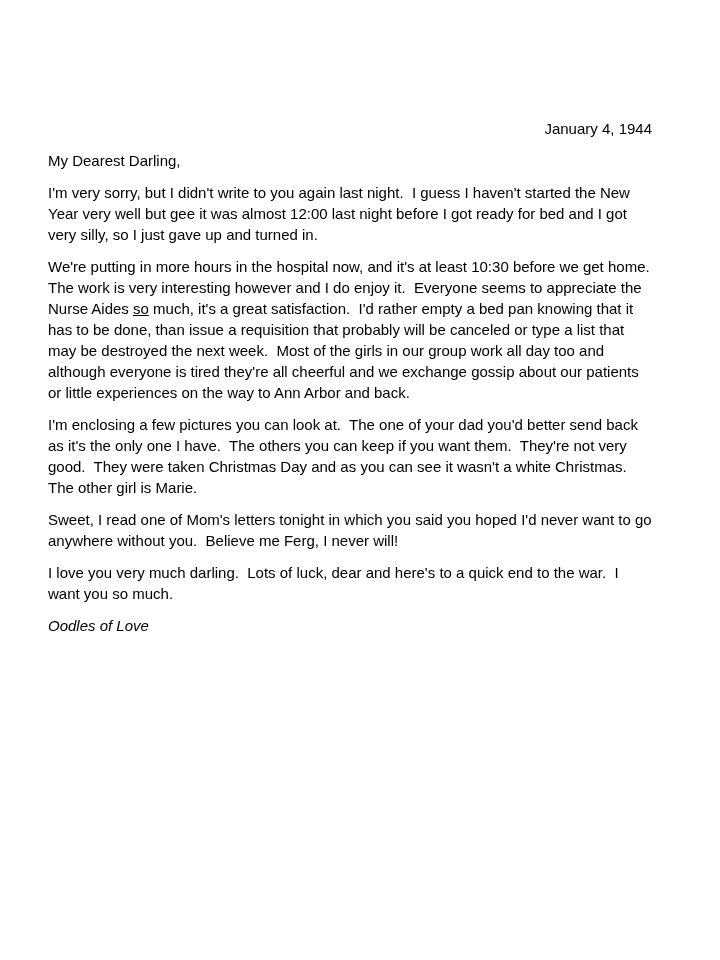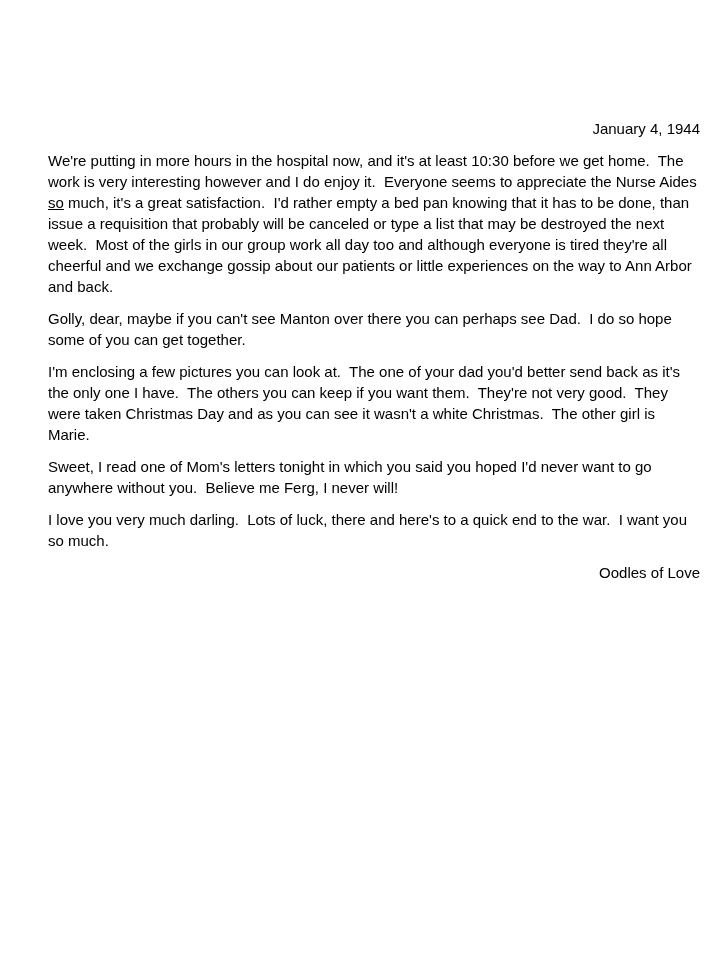--- a/index.html
+++ b/index.html
@@ -11,58 +11,60 @@
     width: 720px;
     height: 960px;
     font-family: "Liberation Sans", sans-serif;
     color: #000000;
     overflow: hidden;
   }
   .page {
     box-sizing: border-box;
     width: 720px;
     height: 960px;
-    padding: 118px 20px 0 48px;
+    padding: 118px 68px 0 48px;
     background: #ffffff;
   }
   .page p, .page .date-line {
     margin: 0 0 11px 0;
     font-size: 15px;
     line-height: 21px;
     white-space: pre-wrap;
     color: #000000;
   }
   .date-line {
     text-align: right;
   }
   .center {
-    text-align: right;
+    text-align: left;
+    font-style: italic;
   }
   .u {
     text-decoration: underline;
   }
 </style>
 </head>
 <body>
 
 <div class="page">
 
   <div class="date-line">January 4, 1944</div>
 
+  <p>My Dearest Darling,</p>
 
+  <p>I'm very sorry, but I didn't write to you again last night.  I guess I haven't started the New Year very well but gee it was almost 12:00 last night before I got ready for bed and I got very silly, so I just gave up and turned in.</p>
 
   <p><span>We're putting in more hours in the hospital now, and it's at least 10:30 before we get home.  The work is very interesting however and I do enjoy it.  Everyone seems to appreciate the Nurse Aides </span><span class="u">so</span><span> much, it's a great satisfaction.  I'd rather empty a bed pan knowing that it has to be done, than issue a requisition that probably will be canceled or type a list that may be destroyed the next week.  Most of the girls in our group work all day too and although everyone is tired they're all cheerful and we exchange gossip about our patients or little experiences on the way to Ann Arbor and back.</span></p>
 
 
-  <p>Golly, dear, maybe if you can't see Manton over there you can perhaps see Dad.  I do so hope some of you can get together.</p>
 
 
   <p>I'm enclosing a few pictures you can look at.  The one of your dad you'd better send back as it's the only one I have.  The others you can keep if you want them.  They're not very good.  They were taken Christmas Day and as you can see it wasn't a white Christmas.  The other girl is Marie.</p>
 
   <p>Sweet, I read one of Mom's letters tonight in which you said you hoped I'd never want to go anywhere without you.  Believe me Ferg, I never will!</p>
 
 
-  <p>I love you very much darling.  Lots of luck, there and here's to a quick end to the war.  I want you so much.</p>
+  <p>I love you very much darling.  Lots of luck, dear and here's to a quick end to the war.  I want you so much.</p>
 
   <p class="center">Oodles of Love</p>
 
 
 </div>
 
 </body></html>

